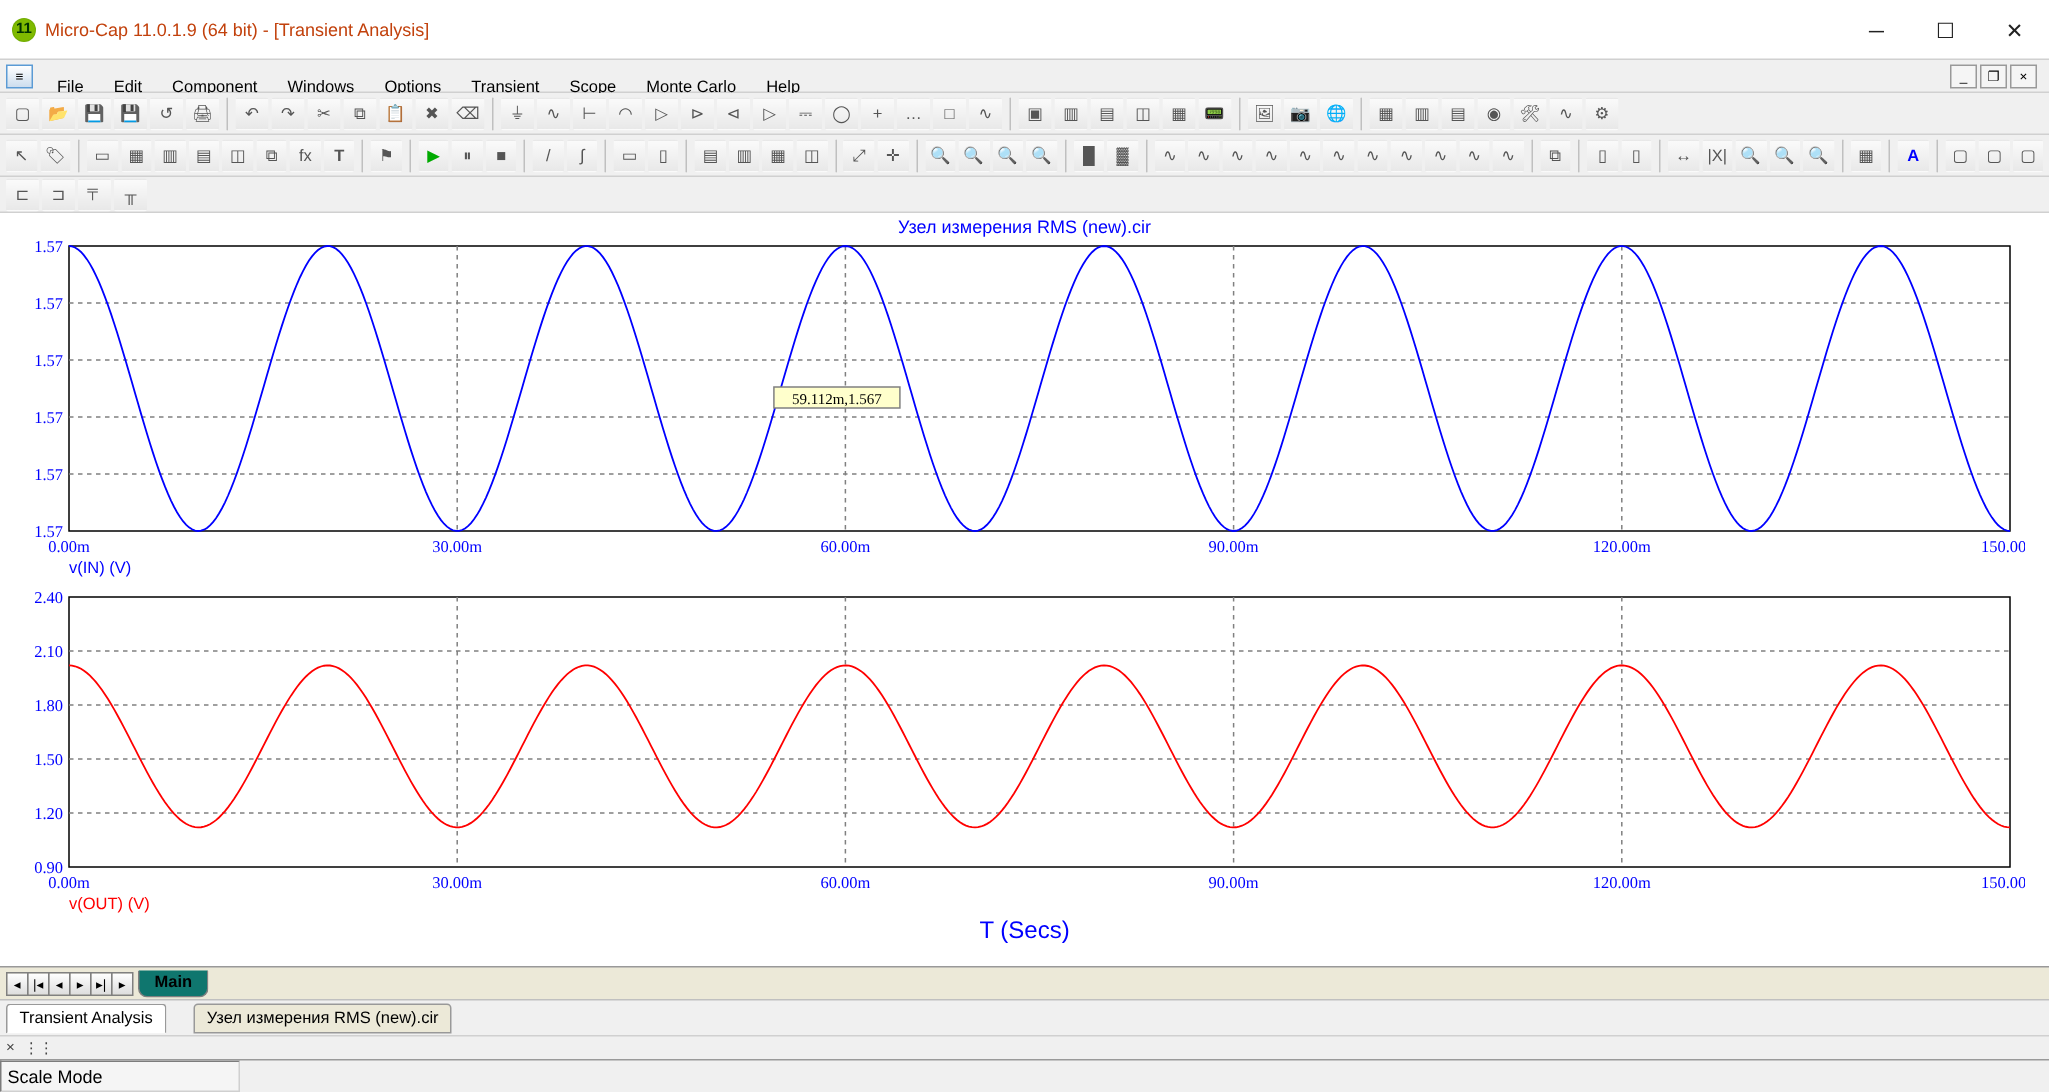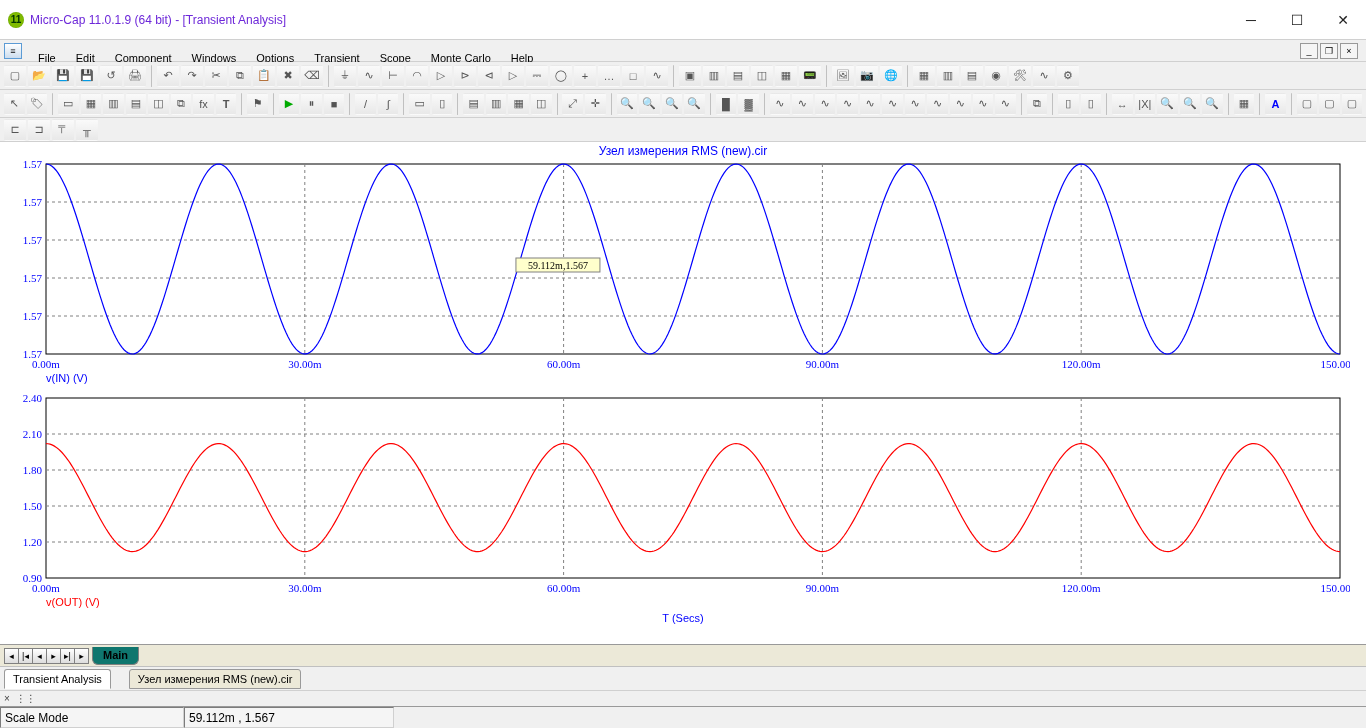--- a/index.html
+++ b/index.html
@@ -1,19 +1,19 @@
 <!DOCTYPE html>
 <html><head>
 <meta charset="utf-8">
 <style>
   * { box-sizing: border-box; margin: 0; padding: 0; font-family: "Segoe UI", Tahoma, sans-serif; }
   body { width: 1366px; height: 728px; background: #f0f0f0; overflow: hidden; font-size: 12px; display:flex; flex-direction:column;}
   .titlebar { height: 40px; background: #fff; display: flex; align-items: center; padding: 0 0 0 8px; border-bottom: 1px solid #d0d0d0; }
   .titlebar .icon { width: 16px; height: 16px; background: radial-gradient(circle, #7fba00 60%, #3a7a00 100%); border-radius: 50%; margin-right: 6px; display:inline-flex; align-items:center; justify-content:center; color:#003300; font-weight:bold; font-size:10px;}
-  .titlebar .title { flex: 1; font-size: 12px; color:#6d28d9; }
+  .titlebar .title { flex: 1; font-size: 12px; color:#c2410c; }
   .win-controls { display:flex; height:100%; }
   .win-controls div { width: 46px; display:flex; align-items:center; justify-content:center; color:#222; font-size:14px; cursor:pointer;}
   .menubar { height: 22px; background: #f0f0f0; border-bottom: 1px solid #d0d0d0; display:flex; align-items:center; padding:0 4px;}
   .menubar .mitem { padding: 2px 10px; font-size: 11px; cursor:pointer;margin-top:15px; }
   .menubar .mitem u { text-decoration: underline; }
   .menubar .spacer { flex:1; }
   .mdi-controls { display:flex; gap:2px; padding-right:4px;}
   .mdi-controls div { width:18px; height:16px; border:1px solid #999; background:#f5f5f5; display:flex; align-items:center; justify-content:center; font-size:9px; cursor:pointer;}
   .toolbar { height: 28px; background: #f0f0f0; border-bottom: 1px solid #d0d0d0; display:flex; align-items:center; padding:0 4px; gap:2px;}
   .toolbar .tbtn { width:22px; height:22px; border:1px solid transparent; display:flex; align-items:center; justify-content:center; font-size:11px; color:#555; cursor:pointer; background:linear-gradient(#fafafa,#e8e8e8); border-radius:2px;}
@@ -22,32 +22,32 @@
   .plot-title { position:absolute; top:2px; left:0; right:0; text-align:center; color:#0000ff; font-size:12px;}
   svg.chart { position:absolute; left:10px; }
   .axis-text { fill:#0000ff; font-size:11px; font-family:Tahoma; }
   .ylabel-text { fill:#0000ff; font-size:11px; }
   .grid-line { stroke:#808080; stroke-width:1; stroke-dasharray:3,3; }
   .border-line { stroke:#000; stroke-width:1; fill:none; }
   .trace-blue { stroke:#0000ff; stroke-width:1.2; fill:none; }
   .trace-red { stroke:#ff0000; stroke-width:1.2; fill:none; }
   .callout-box { fill:#ffffcc; stroke:#808080; }
   .callout-text { fill:#000; font-size:10px; font-family:Tahoma;}
-  .xaxis-title { position:absolute; left:0; right:0; text-align:center; color:#0000ff; font-size:11px;}
+  .xaxis-title { position:absolute; left:0; right:0; text-align:center; color:#0000ff; font-size:16px;}
   .navstrip { height:22px; background:#ece9d8; border-top:1px solid #999; display:flex; align-items:center; padding:0 4px;}
   .navstrip .navbtn { width:15px; height:16px; border:1px solid #808080; background:linear-gradient(#fff,#ddd); margin-right:-1px; display:flex; align-items:center; justify-content:center; font-size:9px; cursor:pointer;}
   .navstrip .tab { height:18px; padding:0 10px; border:1px solid #808080; border-top:none; background:#0f766e; margin-left:4px; border-radius:0 0 6px 6px; display:flex; align-items:center; font-weight:bold; font-size:11px;}
   .doc-tabs { height:24px; background:#f0f0f0; border-top:1px solid #c0c0c0; display:flex; align-items:flex-start; padding:2px 4px 0 4px;}
   .doc-tabs .dtab { padding:3px 8px; border:1px solid #999; background:#ece9d8; margin-right:18px; font-size:11px; cursor:pointer; border-radius:3px 3px 0 0;}
   .doc-tabs .dtab.active { background:#fff; border-bottom-color:#fff;}
   .close-strip { height:16px; background:#f0f0f0; display:flex; align-items:center; padding:0 4px; border-top:1px solid #d0d0d0;}
   .close-strip span { font-size:10px; cursor:pointer; color:#444;}
   .statusbar { height:22px; background:#f0f0f0; border-top:1px solid #999; display:flex; align-items:stretch; font-size:12px;}
   .statusbar .cell { border:1px inset #d0d0d0; padding:2px 4px; display:flex; align-items:center; background:#f5f5f5;}
-  .statusbar .cell.mode { width:184px; }
+  .statusbar .cell.mode { width:160px; }
   .statusbar .cell.hint { flex:1; }
   .statusbar .cell.coord { width:210px; }
 </style>
 </head>
 <body>
 
 <div class="titlebar">
   <span class="icon">11</span>
   <span class="title">Micro-Cap 11.0.1.9 (64 bit) - [Transient Analysis]</span>
   <div class="win-controls">
@@ -282,14 +282,13 @@
   <div class="dtab">Узел измерения RMS (new).cir</div>
 </div>
 
 <div class="close-strip">
   <span>×</span>
   <span style="margin-left:6px;">⋮⋮</span>
 </div>
 
 <div class="statusbar">
   <div class="cell mode">Scale Mode</div>
-  <div class="cell coord">59.112m , 1.567</div>
 </div>
 
 </body></html>

